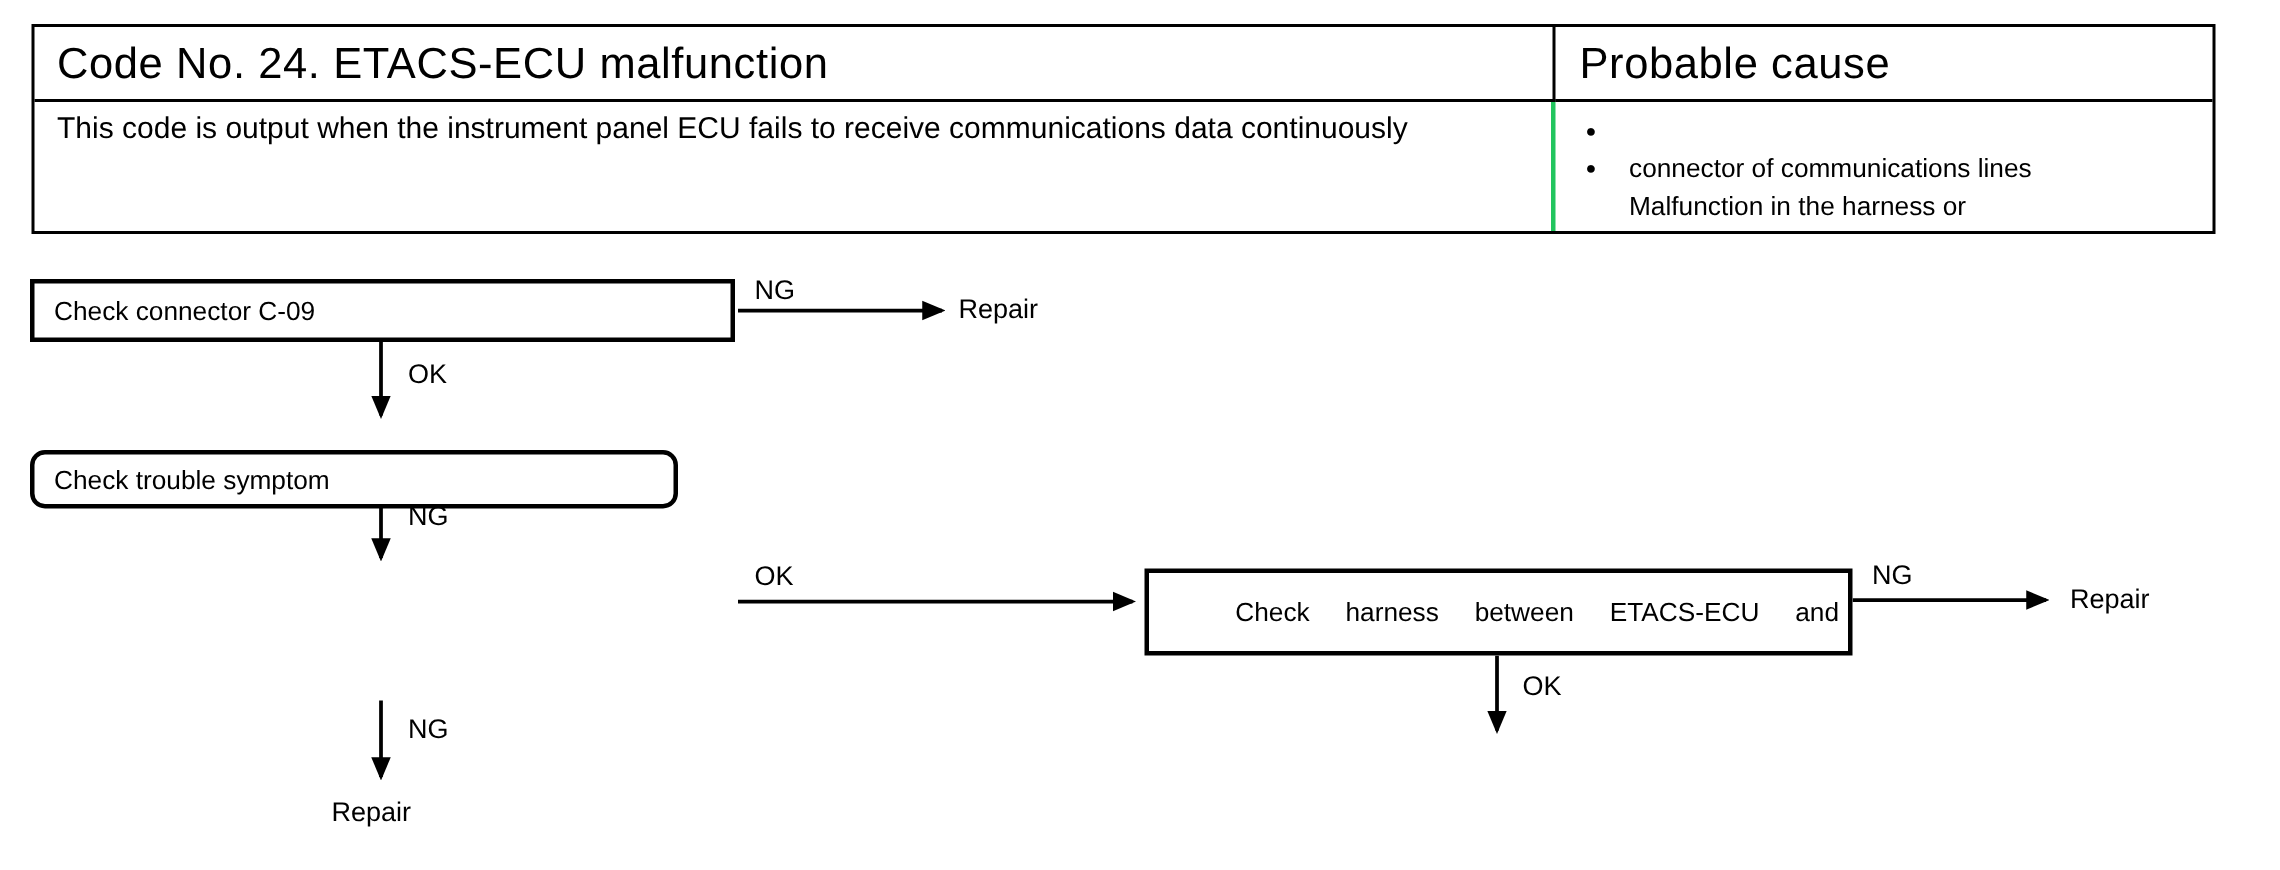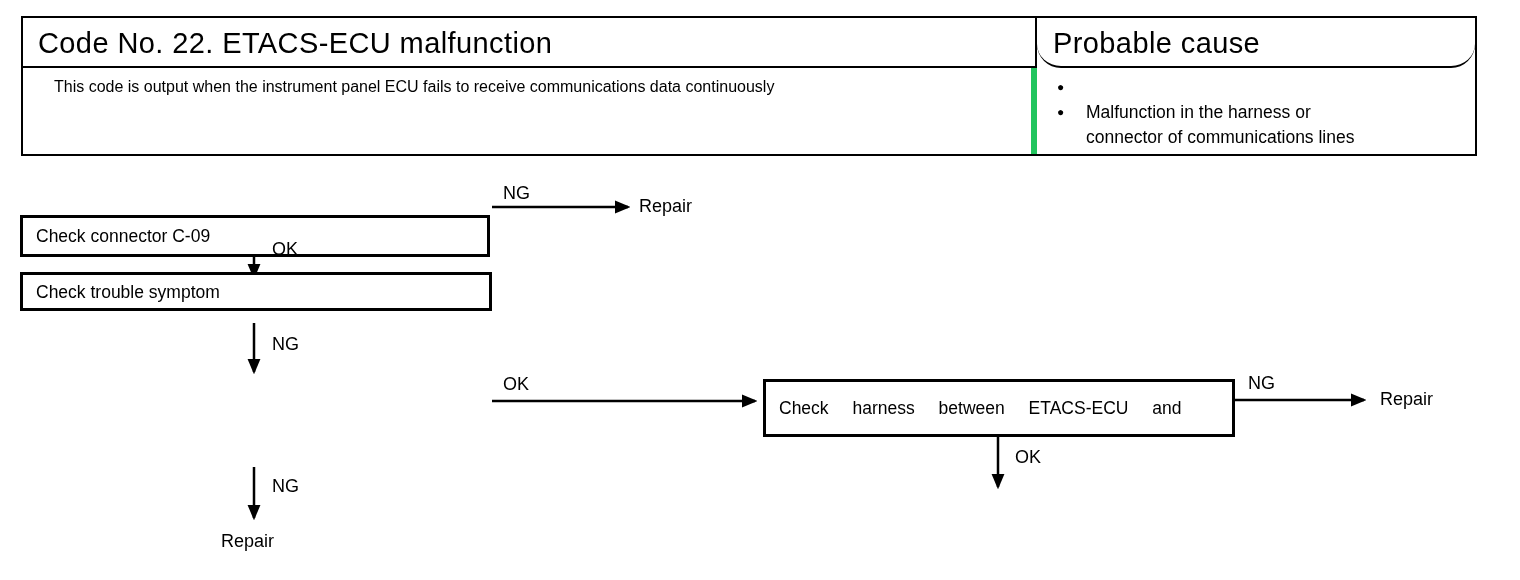--- a/index.html
+++ b/index.html
@@ -14,91 +14,91 @@
     display:grid; grid-template-columns:1014px 1fr; grid-template-rows:50px 1fr;
     border:2px solid #000; box-sizing:border-box; background:#fff;
   }
   .cell { box-sizing:border-box; overflow:hidden; }
   .title-cell {
     border-right:2px solid #000; border-bottom:2px solid #000;
     font-size:29px; letter-spacing:0.4px; padding:9px 0 0 15px; white-space:nowrap;
   }
   .pc-cell {
     border-bottom:2px solid #000;
-    font-size:29px; letter-spacing:0.4px; padding:9px 0 0 16px; white-space:nowrap;border-radius:24px;
+    font-size:29px; letter-spacing:0.4px; padding:9px 0 0 16px; white-space:nowrap;
   }
   .desc-cell {
-    border-right:6px solid #22c55e;
-    font-size:16px; line-height:21.5px; padding:8px 12px 0 31px;
+    border-right:3px solid #22c55e;
+    font-size:20px; line-height:21.5px; padding:8px 12px 0 15px;
   }
   .desc-cell > div { white-space:nowrap; }
   .causes-cell { font-size:17.5px; line-height:25px; padding:7px 6px 0 20px; }
   .cause { display:flex; }
   .bullet { width:29px; flex:0 0 29px; font-size:12px; line-height:25px; }
   .cause-lines > div { white-space:nowrap; }
 
   
   .flow-svg { position:absolute; left:0; top:0; width:1520px; height:580px; }
   .edge { stroke:#000; stroke-width:2.5; fill:none; }
   .box {
     position:absolute; border:3px solid #000; background:#fff; box-sizing:border-box;
     font-size:17.5px; line-height:26px;
     display:flex; flex-direction:column; justify-content:center;
     padding-left:13px; padding-right:6px;
   }
   .box > div { white-space:nowrap; }
   .wide  { word-spacing:9px; }
-  .wide-xl { word-spacing:19px; }
+  .wide-xl { word-spacing:19px;text-align:right; }
   .lbl { position:absolute; font-size:18px; white-space:nowrap; }
 </style>
 </head>
 <body>
 
 <div class="doc">
 
   <div class="tbl">
-    <div class="cell title-cell">Code No. 22. ETACS-ECU malfunction</div>
+    <div class="cell title-cell">Code No. 24. ETACS-ECU malfunction</div>
     <div class="cell pc-cell">Probable cause</div>
     <div class="cell desc-cell">
       <div>This code is output when the instrument panel ECU fails to receive communications data continuously</div>
     </div>
     <div class="cell causes-cell">
       <div class="cause">
         <span class="bullet">●</span>
       </div>
       <div class="cause">
         <span class="bullet">●</span>
         <span class="cause-lines">
+          <div>connector of communications lines</div>
           <div>Malfunction in the harness or</div>
-          <div>connector of communications lines</div>
         </span>
       </div>
     </div>
   </div>
 
   <svg class="flow-svg" viewBox="0 0 1520 580">
     <defs>
       <marker id="arrow" viewBox="0 0 10 10" refX="8.5" refY="5" markerWidth="6.2" markerHeight="6.2" orient="auto-start-reverse">
         <path d="M0 0.8 L10 5 L0 9.2 z" fill="#000"></path>
       </marker>
     </defs>
     <line class="edge" x1="492" y1="207" x2="628" y2="207" marker-end="url(#arrow)"></line>
     <line class="edge" x1="254" y1="228" x2="254" y2="277" marker-end="url(#arrow)"></line>
     <line class="edge" x1="254" y1="323" x2="254" y2="372" marker-end="url(#arrow)"></line>
     <line class="edge" x1="492" y1="401" x2="755" y2="401" marker-end="url(#arrow)"></line>
     <line class="edge" x1="254" y1="467" x2="254" y2="518" marker-end="url(#arrow)"></line>
     <line class="edge" x1="1235" y1="400" x2="1364" y2="400" marker-end="url(#arrow)"></line>
     <line class="edge" x1="998" y1="437" x2="998" y2="487" marker-end="url(#arrow)"></line>
   </svg>
 
-  <div class="box" style="left:20px; top:186px; width:470px; height:42px;margin-top:29px;">
+  <div class="box" style="left:20px; top:186px; width:470px; height:42px;">
     <div>Check connector C-09</div>
   </div>
 
-  <div class="box" style="left:20px; top:272px; width:472px; height:39px;">
+  <div class="box" style="left:20px; top:300px; width:432px; height:39px;border-radius:10px;">
     <div>Check trouble symptom</div>
   </div>
 
 
   <div class="box" style="left:763px; top:379px; width:472px; height:58px; line-height:25px;">
     <div class="wide-xl">Check harness between ETACS-ECU and</div>
   </div>
 
 
   <div class="lbl" style="left:503px; top:183px;">NG</div>

